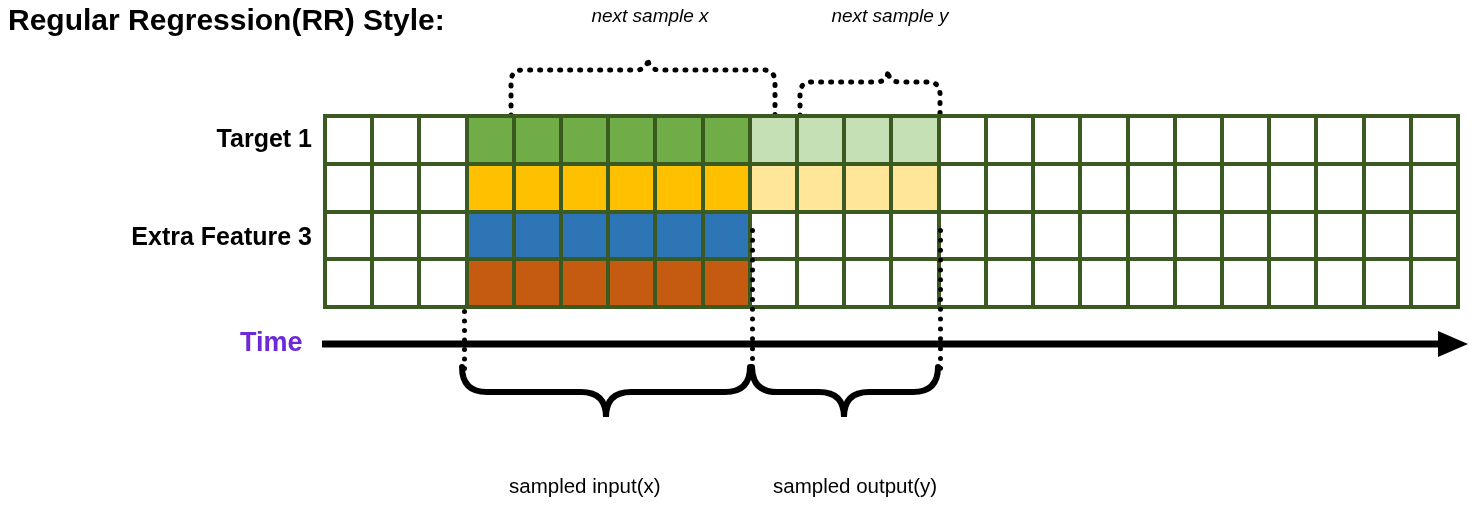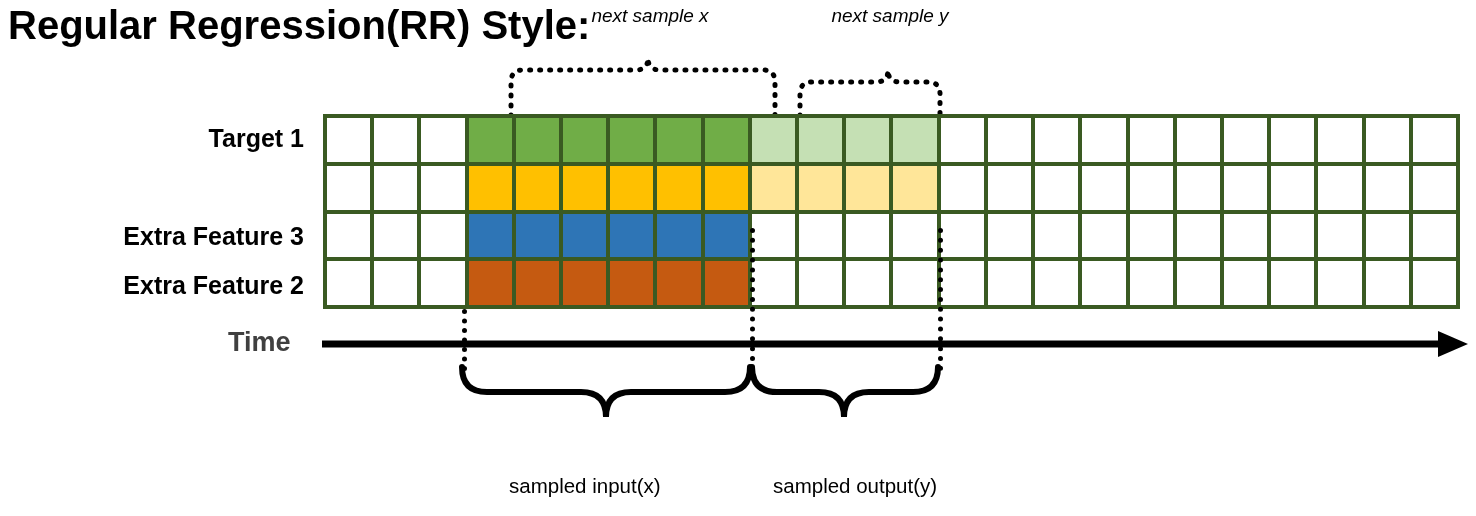--- a/index.html
+++ b/index.html
@@ -8,41 +8,41 @@
     background:#ffffff;
     font-family:"Liberation Sans", sans-serif;
     overflow:hidden;
     position:relative;
   }
   #stage{position:absolute;left:0;top:0;width:1476px;height:516px;}
 
   
   #title{
     position:absolute;left:8px;top:3px;
-    font-size:40px;font-weight:bold;color:#000;
+    font-size:30px;font-weight:bold;color:#000;
     letter-spacing:0px;white-space:nowrap;
   }
 
   
   .top-cap{
     position:absolute;top:5px;
     font-size:19px;font-style:italic;color:#000;
     white-space:nowrap;text-align:center;
   }
   #cap-x{left:530px;width:240px;}
   #cap-y{left:790px;width:200px;}
 
   
   .row-label{
     position:absolute;
     right:1153px;              
     font-size:25px;font-weight:bold;color:#000;
     white-space:nowrap;text-align:center;
     height:48px;line-height:48px;
-    padding-right:19px;
+    padding-right:11px;
   }
 
   
   #grid{
     position:absolute;left:323px;top:114px;
     width:1137px;height:195px;
     background:#3A5A22;
     border:4px solid #3A5A22;
     box-sizing:border-box;
     display:grid;
@@ -53,22 +53,22 @@
   #grid .cell{background:#ffffff;}
   .c-green{background:#70AD47 !important;}
   .c-greenl{background:#C5E0B4 !important;}
   .c-gold{background:#FFC000 !important;}
   .c-goldl{background:#FFE699 !important;}
   .c-blue{background:#2E75B6 !important;}
   .c-orange{background:#C55A11 !important;}
 
   
   #time-label{
-    position:absolute;left:228px;top:327px;
-    font-size:27px;font-weight:bold;color:#404040;white-space:nowrap;
+    position:absolute;left:240px;top:327px;
+    font-size:27px;font-weight:bold;color:#6d28d9;white-space:nowrap;
   }
   #time-arrow{position:absolute;left:322px;top:330px;width:1146px;height:28px;}
 
   
   .vguide{
     position:absolute;width:0;
     border-left:5px dotted #000;
   }
 
   
@@ -97,21 +97,20 @@
     <g fill="none" stroke="#000" stroke-width="5" stroke-linecap="round" stroke-dasharray="1 9">
 
       <path d="M511,116 L511,82 Q511,70 523,70 L636,70 Q648,70 648,58 Q648,70 660,70 L763,70 Q775,70 775,82 L775,116"></path>
 
       <path d="M800,116 L800,94 Q800,82 812,82 L876,82 Q888,82 888,70 Q888,82 900,82 L928,82 Q940,82 940,94 L940,116"></path>
     </g>
   </svg>
 
   <div class="row-label" style="top:114px;">Target 1</div>
   <div class="row-label" style="top:212px;">Extra Feature 3</div>
-  <div class="row-label" style="top:261px;">Extra Feature 2</div>
 
   <div id="grid">
       <div class="cell "></div>
       <div class="cell "></div>
       <div class="cell "></div>
       <div class="cell c-green"></div>
       <div class="cell c-green"></div>
       <div class="cell c-green"></div>
       <div class="cell c-green"></div>
       <div class="cell c-green"></div>

